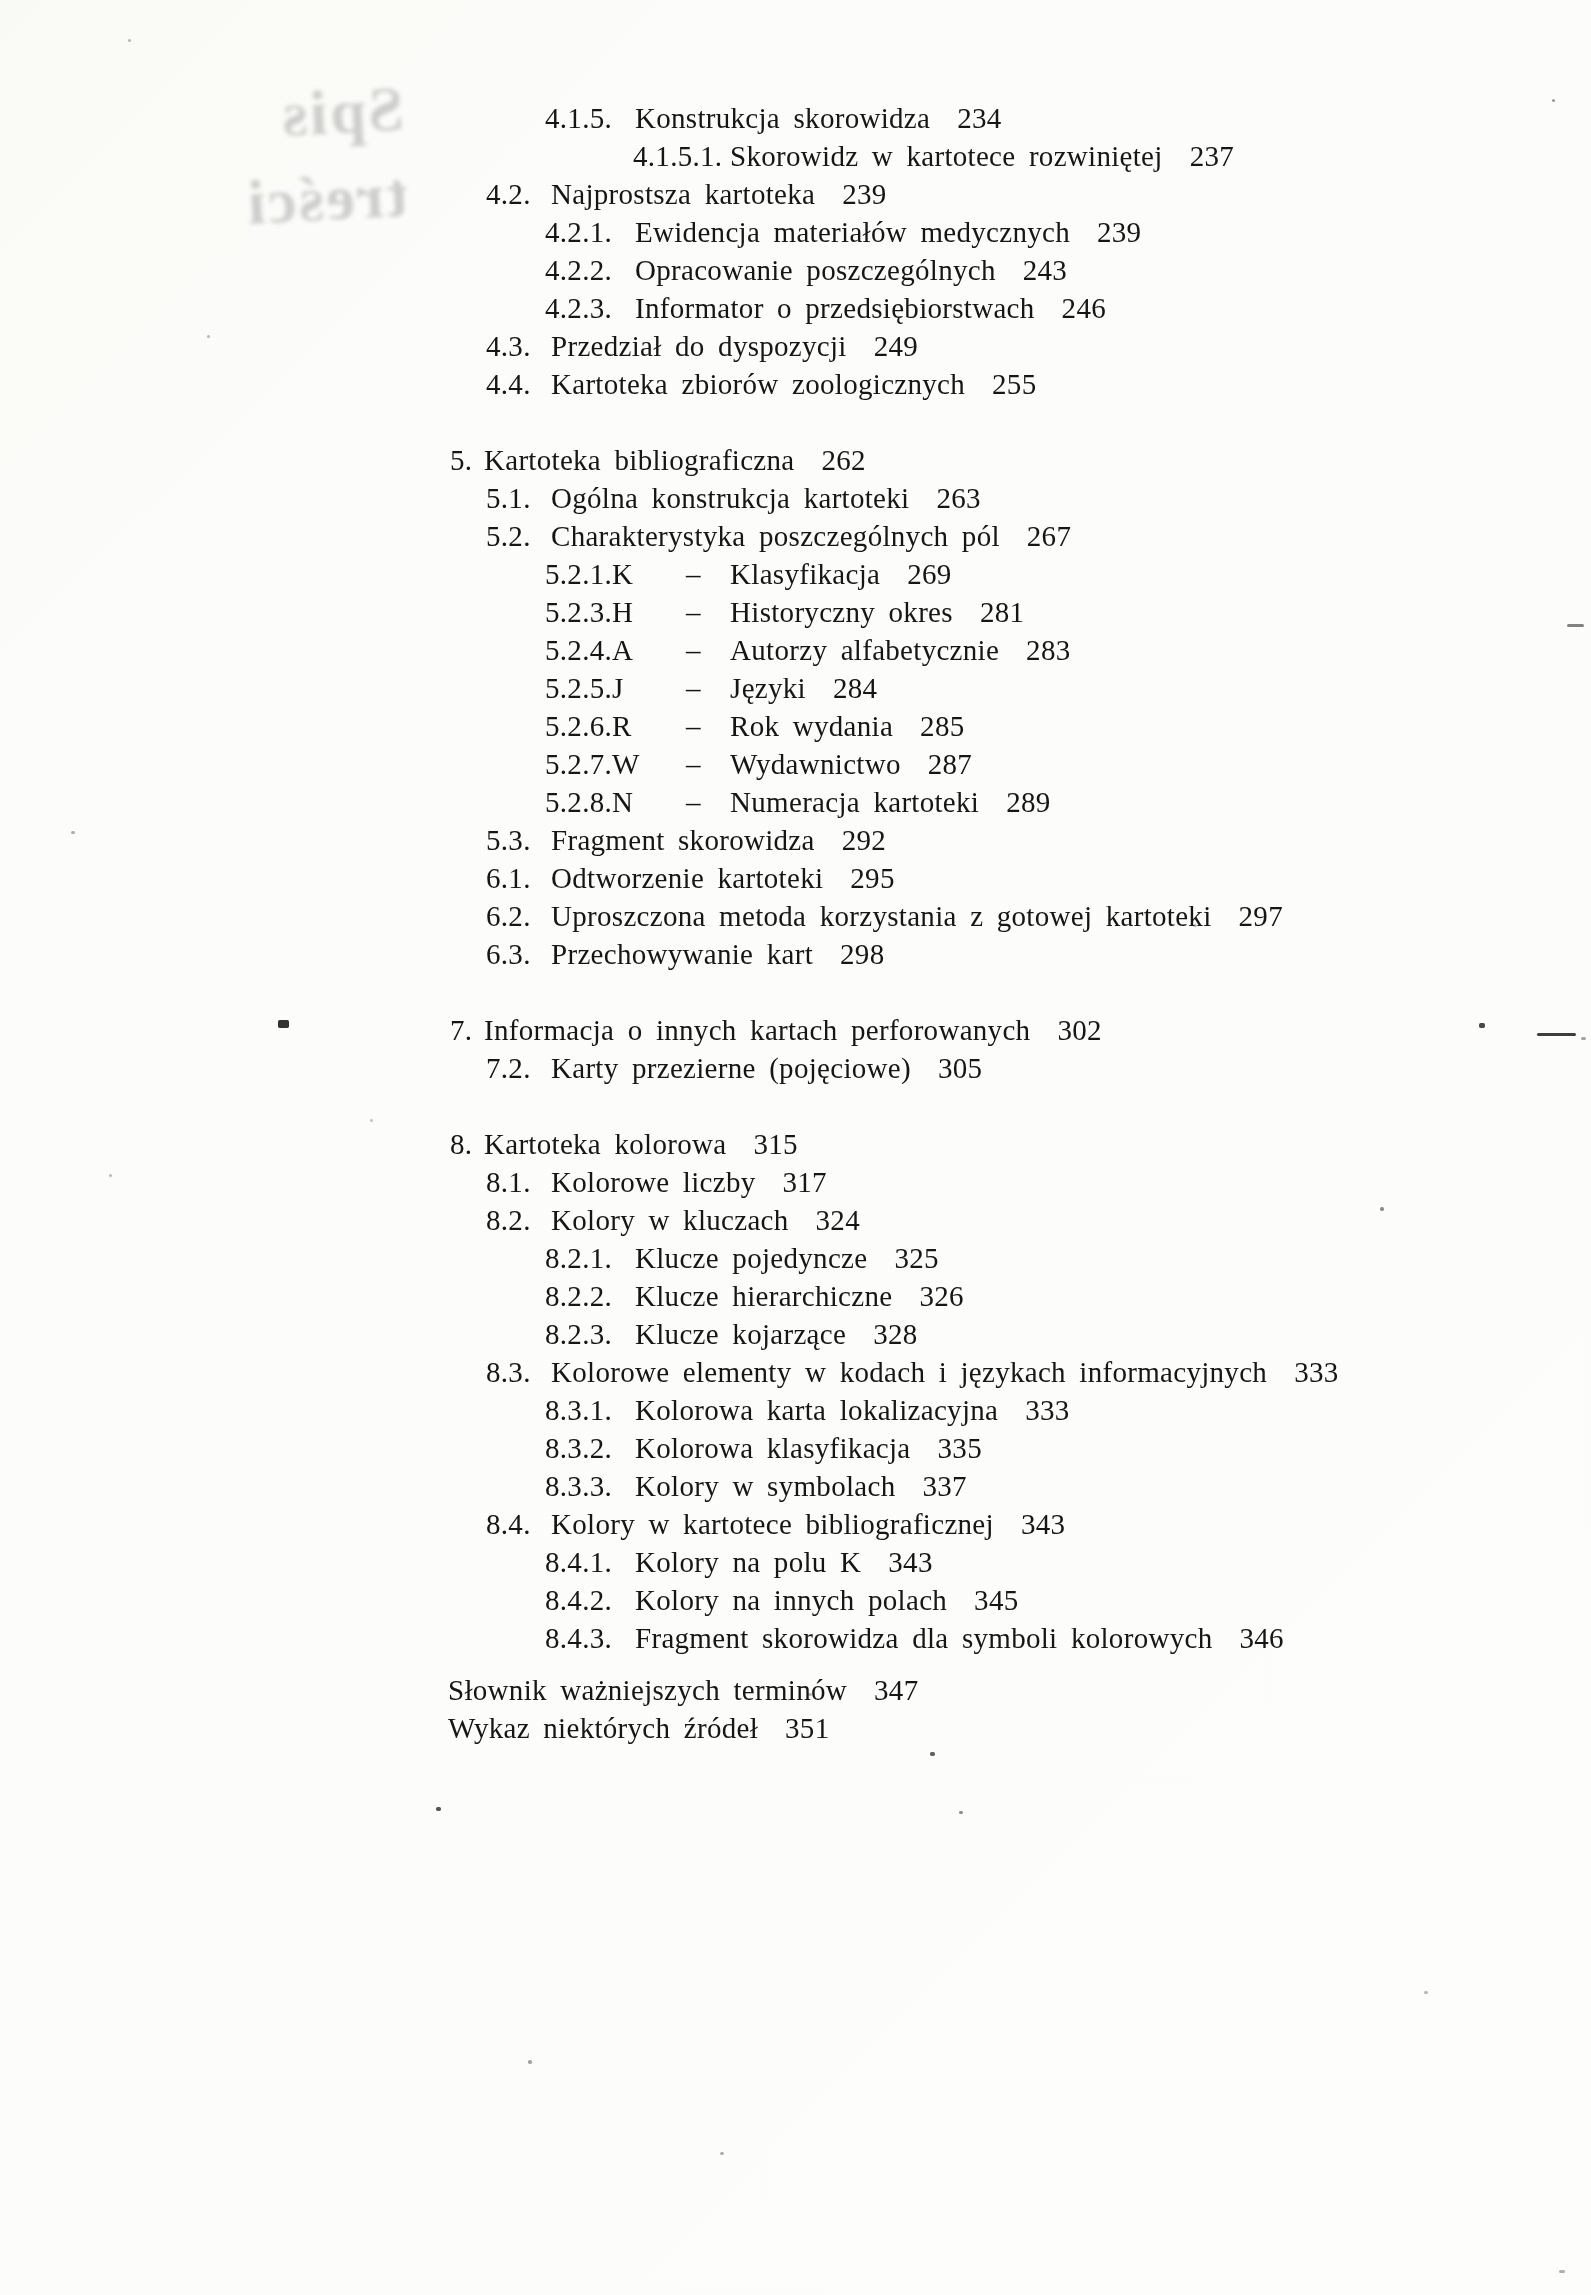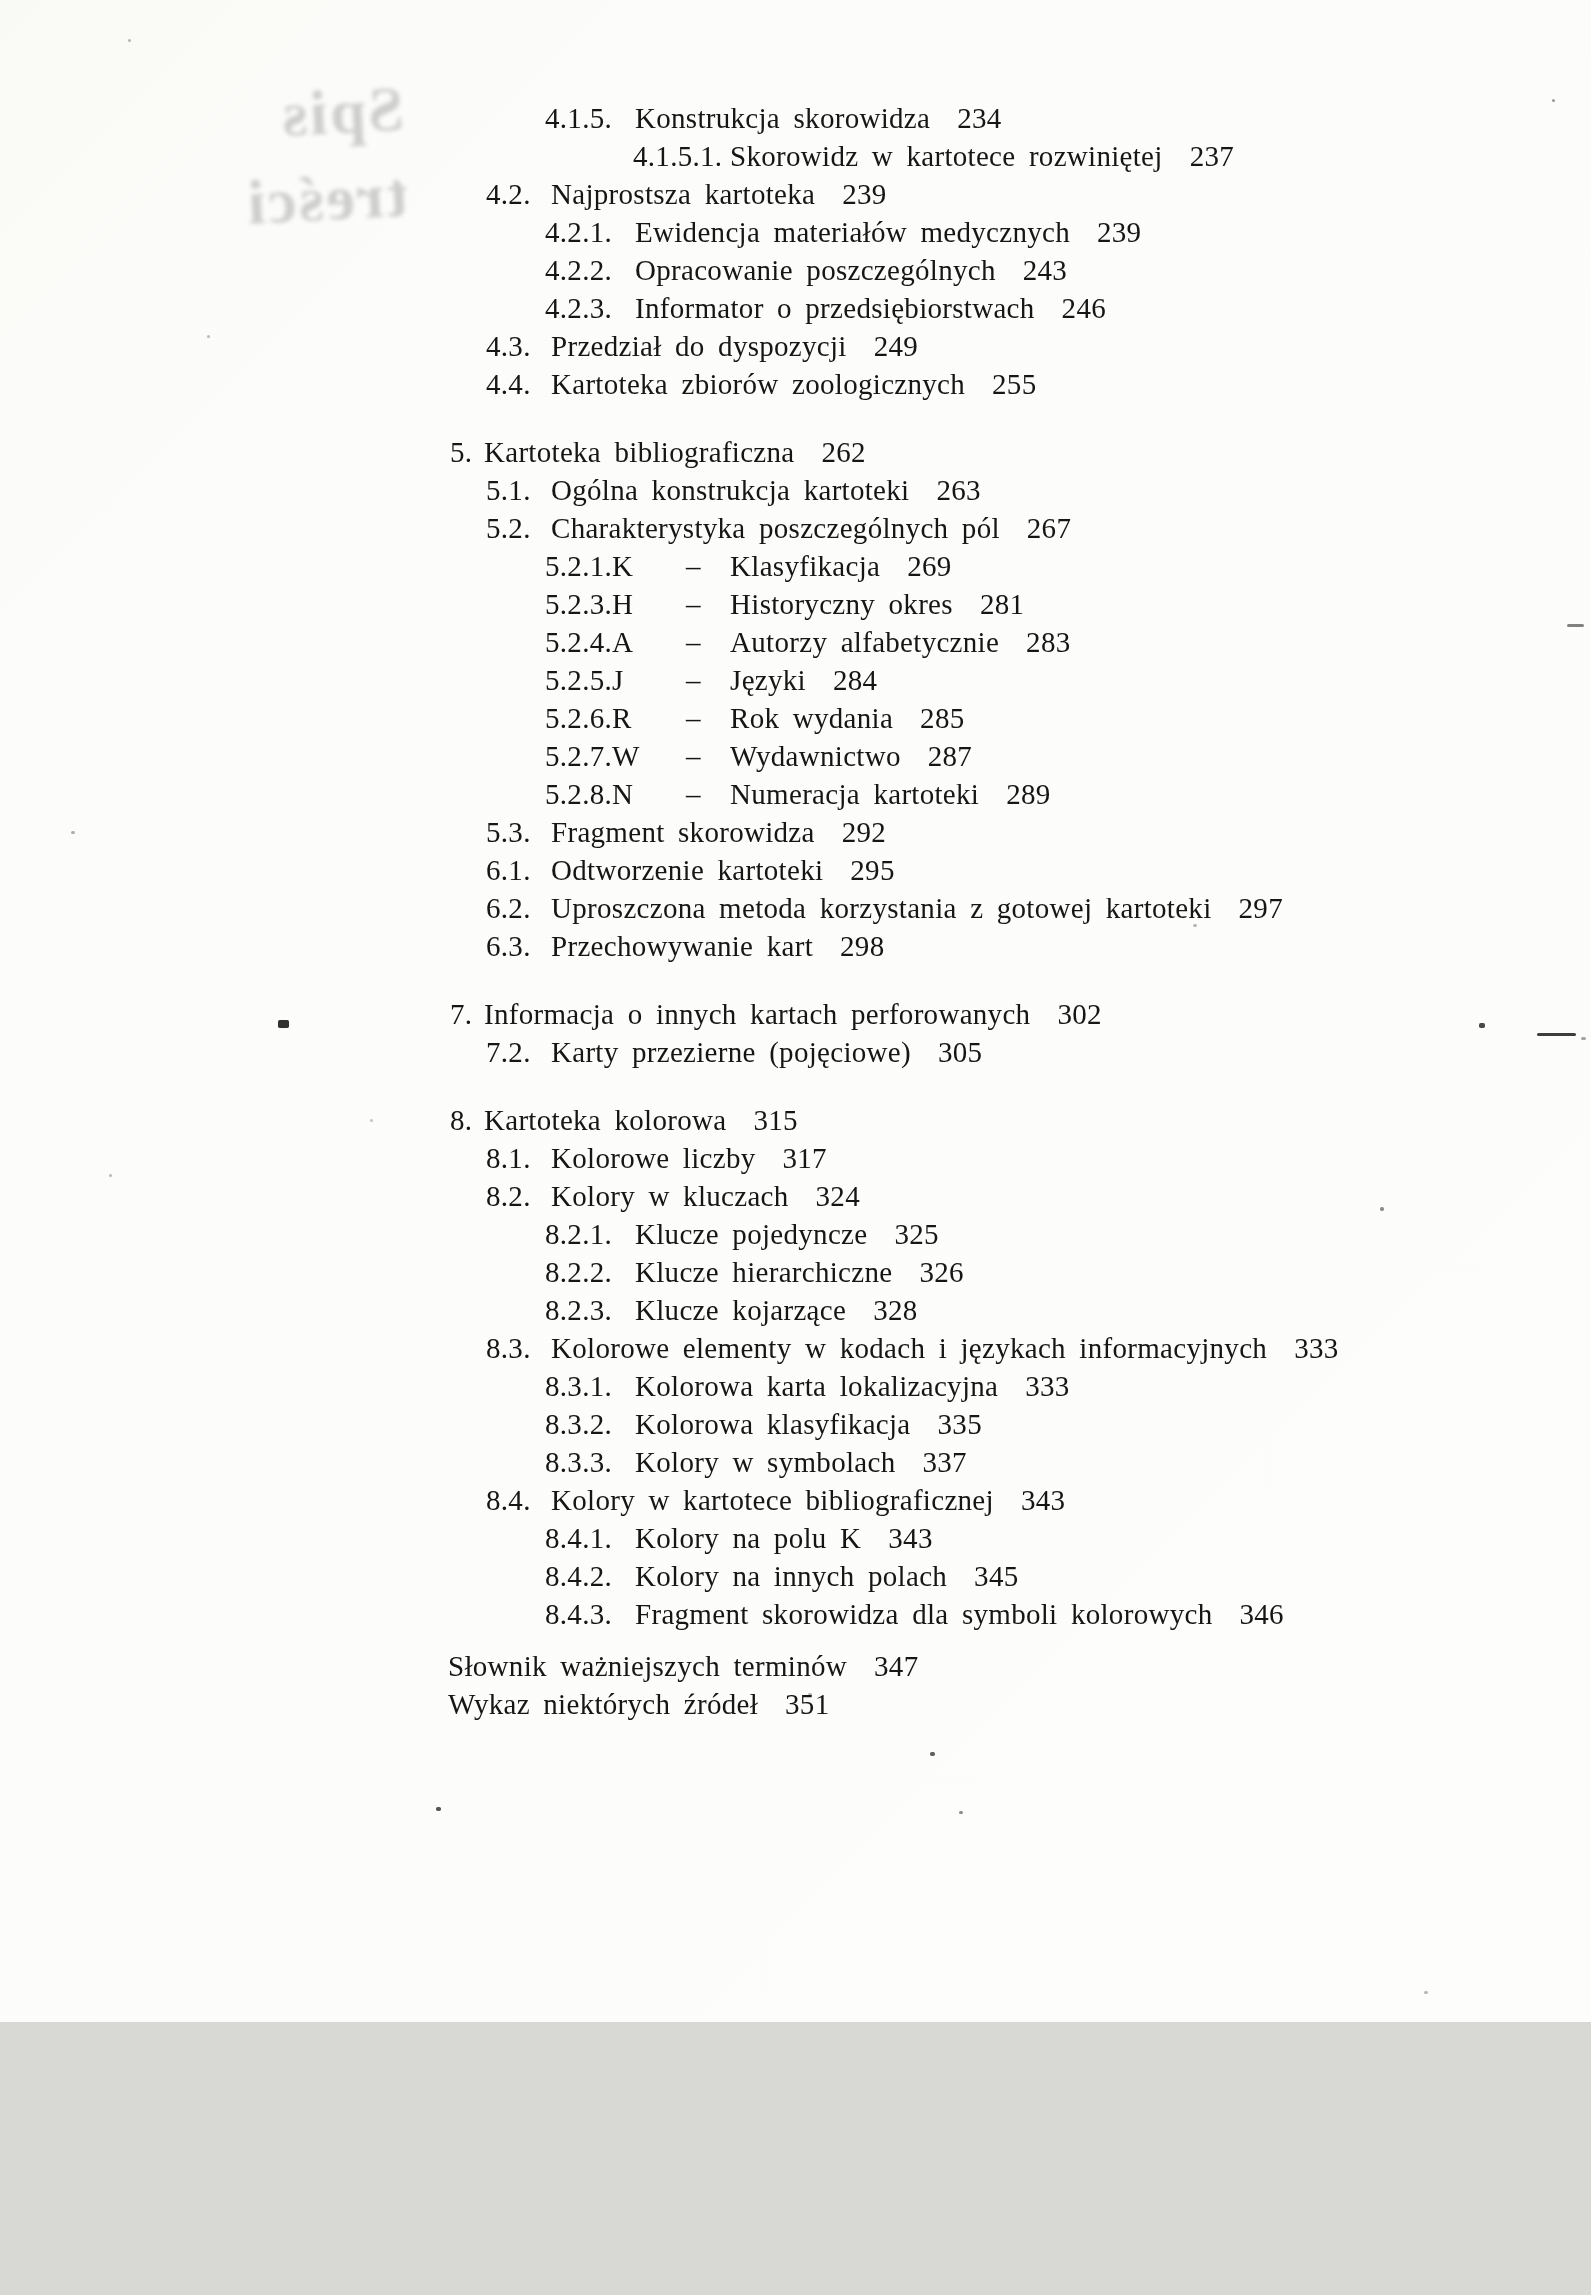--- a/index.html
+++ b/index.html
@@ -1,18 +1,18 @@
 <!DOCTYPE html>
 <html style="font-size:13.5px"><head>
 <meta charset="utf-8">
 <style>
   html,body{margin:0;padding:0;background:#d8d8d4;}
   .page{
     position:relative;
-    width:1591px;height:2022px;
+    width:1591px;height:2295px;
     background:linear-gradient(135deg,#f9f9f6 0%,#fcfcfa 18%,#fdfdfc 100%);
     overflow:hidden;
     font-family:"Liberation Serif","DejaVu Serif",serif;
     color:#161616;
   }
   
   .ghost{
     position:absolute;left:200px;top:71px;width:206px;
     transform:scaleX(-1) rotate(3deg);
     font-weight:700;font-size:64px;line-height:86px;
@@ -23,21 +23,21 @@
   .ghost span{display:block;}
   
   .toc{
     position:absolute;left:0;top:0;width:100%;
     padding-top:99px;
     font-size:29px;
     word-spacing:5.9px;
     letter-spacing:0.3px;
   }
   .row{height:38px;line-height:38px;white-space:nowrap;}
-  .row.gap{margin-top:30px;}
+  .row.gap{margin-top:38px;}
   .num{display:inline-block;}
   .lvl1 .num{margin-left:450px;min-width:34px;}
   .lvl2 .num{margin-left:486px;min-width:65px;}
   .lvl3 .num{margin-left:545px;min-width:90px;}
   .lvl4 .num{margin-left:633px;min-width:97px;}
   .lvl0 .txt{margin-left:448px;}
   .row.key .num{min-width:52px;text-align:right;}
   .fld{display:inline-block;width:74px;}
   .dash{display:inline-block;width:44px;}
   .pg{margin-left:27px;}

